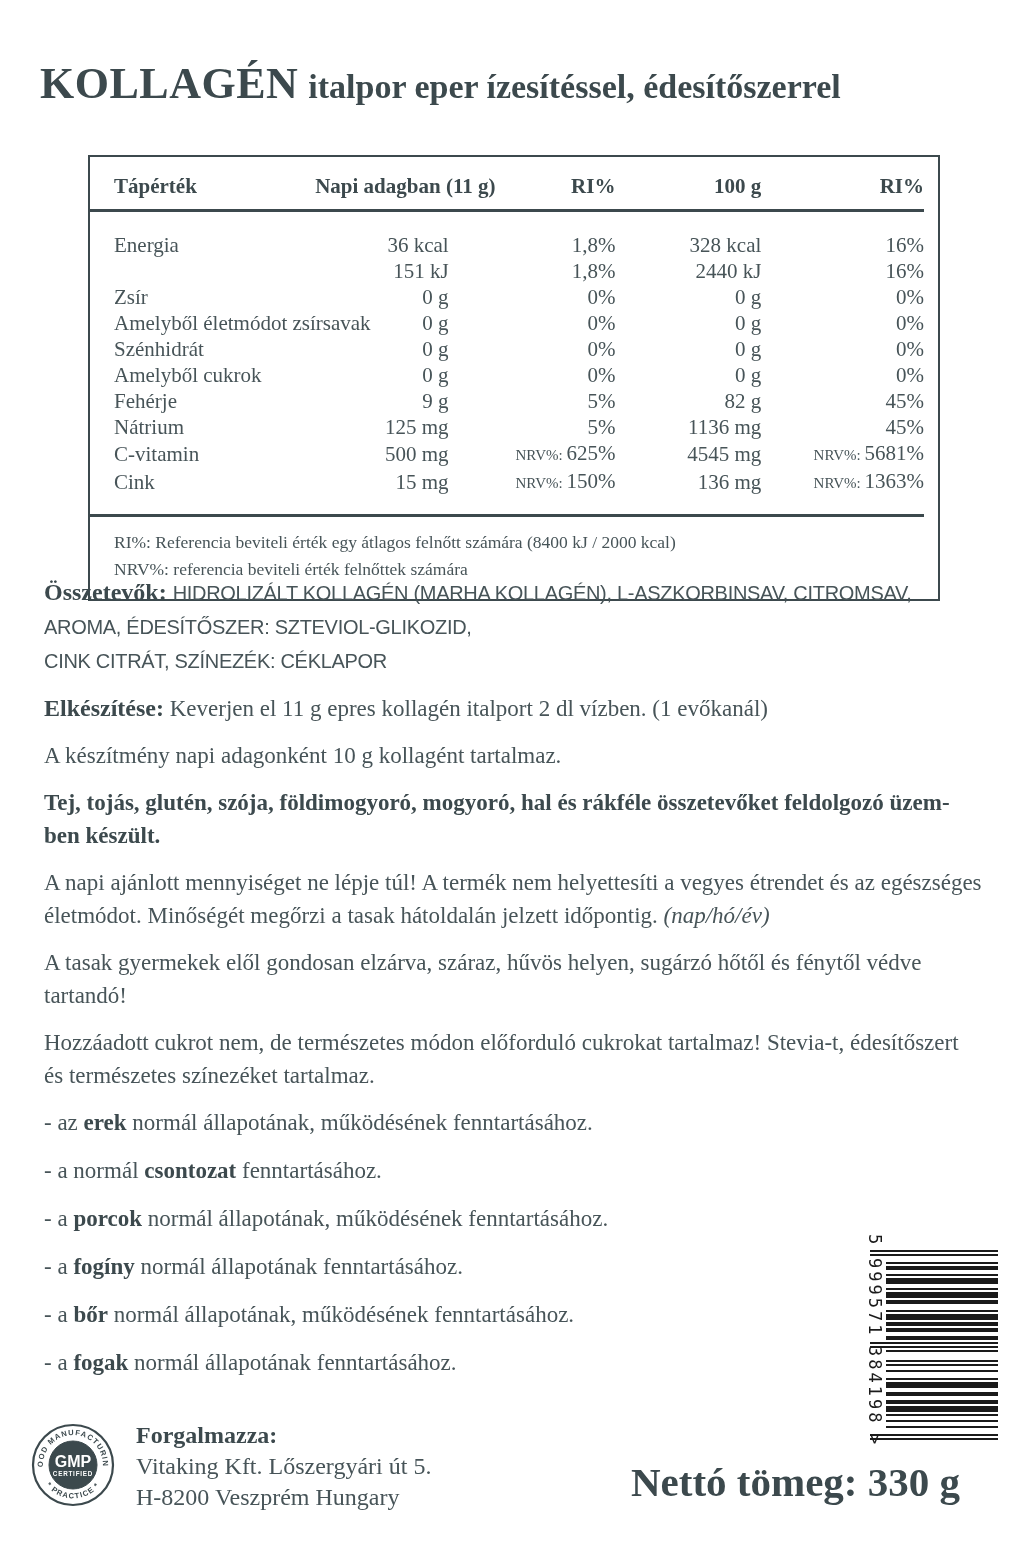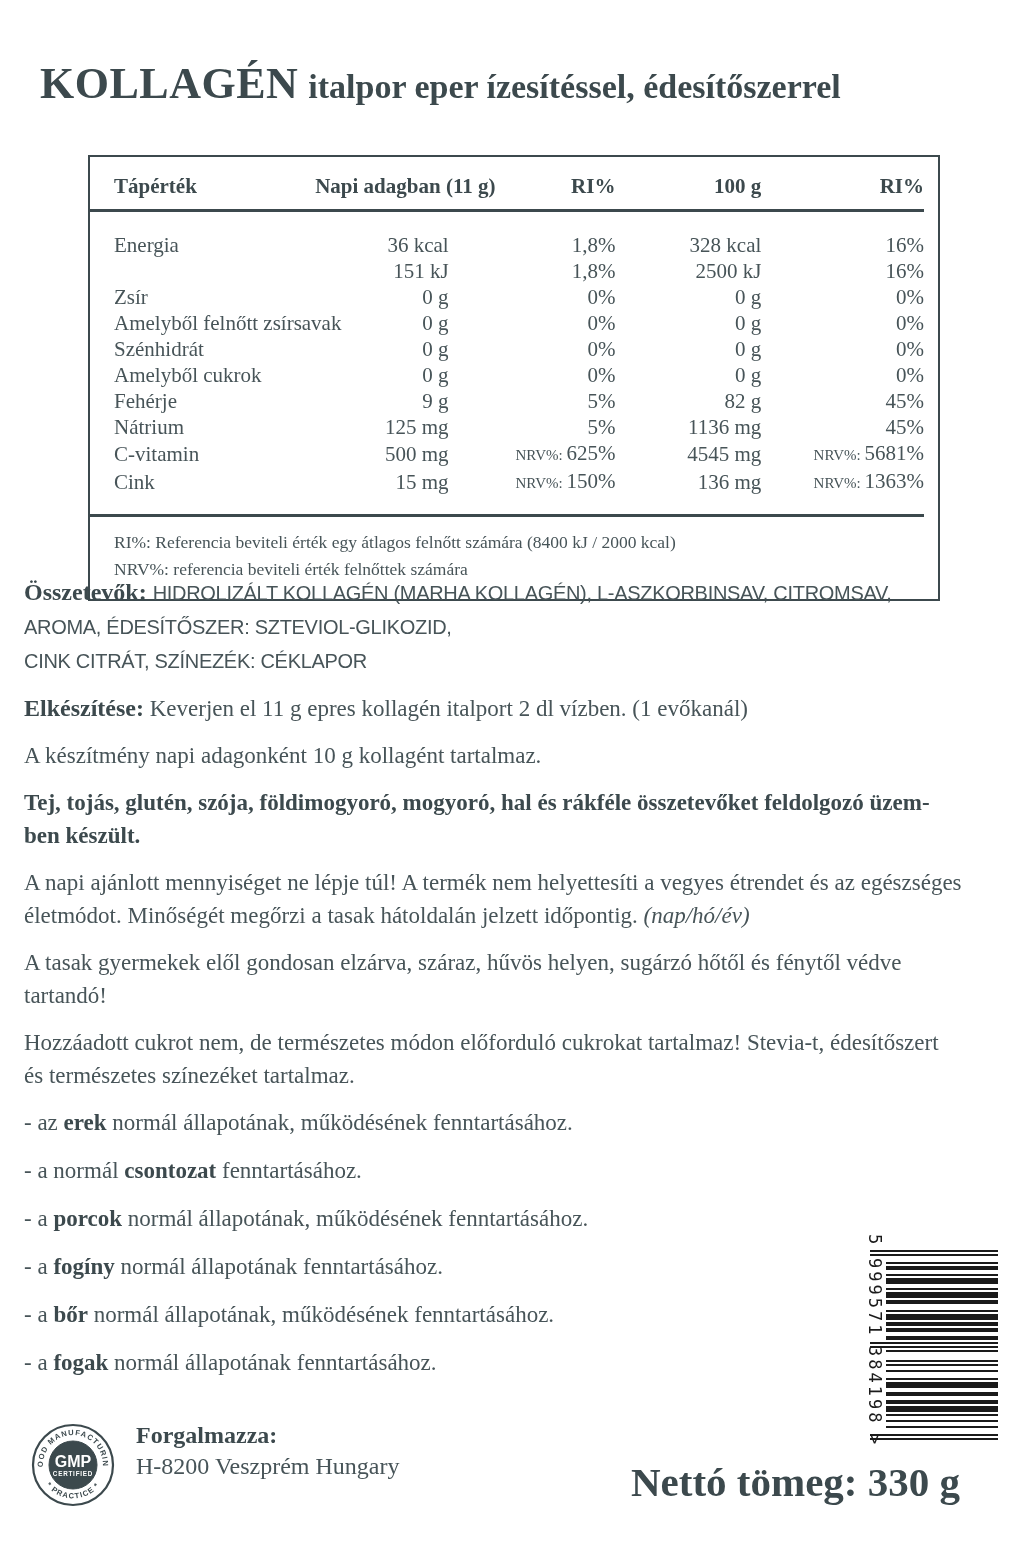--- a/index.html
+++ b/index.html
@@ -24,21 +24,21 @@
   .nutri-box th.c0{text-align:left;padding-left:24px;}
   .nutri-box th.c1{text-align:center;}
   .nutri-box th.c2,.nutri-box th.c3,.nutri-box th.c4{text-align:right;}
   .nutri-box td{font-size:21px;line-height:26px;white-space:nowrap;}
   .nutri-box tbody tr:first-child td{padding-top:20px;}
   .nutri-box td.c0{text-align:left;padding-left:24px;}
   .nutri-box td.c1,.nutri-box td.c2,.nutri-box td.c3,.nutri-box td.c4{text-align:right;}
   .nrv{font-size:15px;letter-spacing:0;}
   .footnotes{border-top:3px solid var(--ink-strong);margin-top:18px;padding:12px 0 16px 24px;font-size:17.5px;line-height:27px;}
   
-  .content{position:absolute;left:24px;top:576px;width:948px;}
+  .content{position:absolute;left:44px;top:576px;width:948px;}
   .content p{font-size:23px;line-height:33px;margin:0 0 14px;white-space:pre-wrap;}
   .content p.intro{margin-top:30px;}
   .content p.bullet{margin-bottom:15px;}
   .seg-bold{font-weight:700;color:var(--ink-strong);}
   .seg-italic{font-style:italic;}
   .seg-label{font-weight:700;font-size:24px;color:var(--ink-strong);}
   .seg-caps{font-family:"Liberation Sans",sans-serif;font-size:20px;letter-spacing:-0.3px;}
   
   .gmp{position:absolute;left:31px;top:1423px;width:84px;height:84px;}
   .gmp .arc-text{font-family:"Liberation Sans",sans-serif;font-size:7.6px;font-weight:700;letter-spacing:1.1px;fill:var(--ink-strong);}
@@ -91,32 +91,32 @@
             <td class="c0">Energia</td>
             <td class="c1">36 kcal</td>
             <td class="c2">1,8%</td>
             <td class="c3">328 kcal</td>
             <td class="c4">16%</td>
           </tr>
           <tr>
             <td class="c0"></td>
             <td class="c1">151 kJ</td>
             <td class="c2">1,8%</td>
-            <td class="c3">2500 kJ</td>
+            <td class="c3">2440 kJ</td>
             <td class="c4">16%</td>
           </tr>
           <tr>
             <td class="c0">Zsír</td>
             <td class="c1">0 g</td>
             <td class="c2">0%</td>
             <td class="c3">0 g</td>
             <td class="c4">0%</td>
           </tr>
           <tr>
-            <td class="c0">Amelyből felnőtt zsírsavak</td>
+            <td class="c0">Amelyből életmódot zsírsavak</td>
             <td class="c1">0 g</td>
             <td class="c2">0%</td>
             <td class="c3">0 g</td>
             <td class="c4">0%</td>
           </tr>
           <tr>
             <td class="c0">Szénhidrát</td>
             <td class="c1">0 g</td>
             <td class="c2">0%</td>
             <td class="c3">0 g</td>
@@ -194,20 +194,21 @@
     <circle cx="42" cy="42" r="40" fill="#ffffff" stroke="#3c494d" stroke-width="2.2"></circle>
     <circle cx="42" cy="42" r="24" fill="#3c494d" stroke="#3c494d" stroke-width="1"></circle>
     <text class="arc-text"><textPath href="#arcTop" startOffset="50%" text-anchor="middle">GOOD MANUFACTURING</textPath></text>
     <text class="arc-text"><textPath href="#arcBottom" startOffset="50%" text-anchor="middle">*   PRACTICE   *</textPath></text>
     <text class="gmp-big" x="42" y="44" text-anchor="middle">GMP</text>
     <text class="gmp-small" x="42" y="53" text-anchor="middle">CERTIFIED</text>
   </svg>
 
   <div class="distributor">
     <div class="d-label">Forgalmazza:</div>
+    <div>Vitaking Kft. Lőszergyári út 5.</div>
     <div>H-8200 Veszprém Hungary</div>
   </div>
 
   <div class="barcode-rot">
     <div class="bars"><i class="m on guard"></i><i class="m guard"></i><i class="m on guard"></i><i class="m"></i><i class="m"></i><i class="m"></i><i class="m on"></i><i class="m"></i><i class="m on"></i><i class="m on"></i><i class="m"></i><i class="m"></i><i class="m on"></i><i class="m"></i><i class="m on"></i><i class="m on"></i><i class="m on"></i><i class="m"></i><i class="m"></i><i class="m on"></i><i class="m"></i><i class="m on"></i><i class="m on"></i><i class="m on"></i><i class="m"></i><i class="m on"></i><i class="m on"></i><i class="m"></i><i class="m"></i><i class="m"></i><i class="m on"></i><i class="m"></i><i class="m on"></i><i class="m on"></i><i class="m on"></i><i class="m"></i><i class="m on"></i><i class="m on"></i><i class="m"></i><i class="m on"></i><i class="m on"></i><i class="m"></i><i class="m"></i><i class="m on"></i><i class="m on"></i><i class="m guard"></i><i class="m on guard"></i><i class="m guard"></i><i class="m on guard"></i><i class="m guard"></i><i class="m on"></i><i class="m"></i><i class="m"></i><i class="m"></i><i class="m"></i><i class="m on"></i><i class="m"></i><i class="m on"></i><i class="m"></i><i class="m"></i><i class="m on"></i><i class="m"></i><i class="m"></i><i class="m"></i><i class="m on"></i><i class="m"></i><i class="m on"></i><i class="m on"></i><i class="m on"></i><i class="m"></i><i class="m"></i><i class="m on"></i><i class="m on"></i><i class="m"></i><i class="m"></i><i class="m on"></i><i class="m on"></i><i class="m"></i><i class="m on"></i><i class="m on"></i><i class="m on"></i><i class="m"></i><i class="m on"></i><i class="m"></i><i class="m"></i><i class="m on"></i><i class="m"></i><i class="m"></i><i class="m on"></i><i class="m"></i><i class="m"></i><i class="m"></i><i class="m on guard"></i><i class="m guard"></i><i class="m on guard"></i></div>
     <div class="bc-digits">
       <span class="bc-d0">5</span>
       <span class="bc-g1">999571</span>
       <span class="bc-g2">384198</span>
       <span class="bc-tr">&gt;</span>

